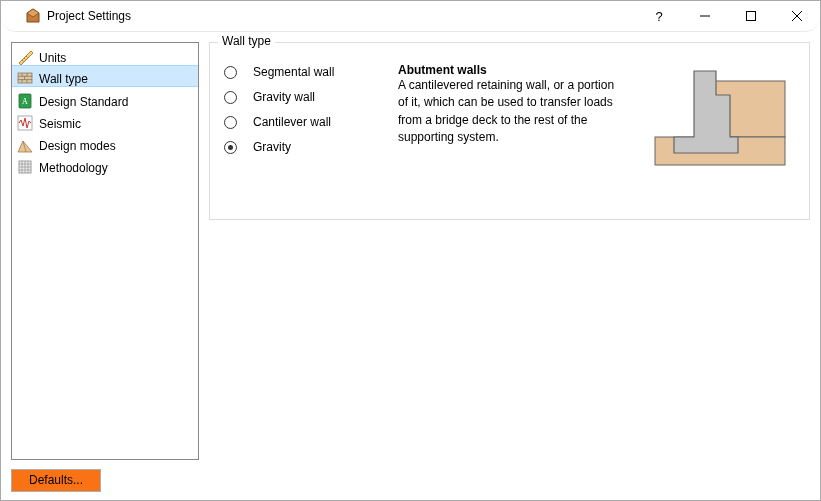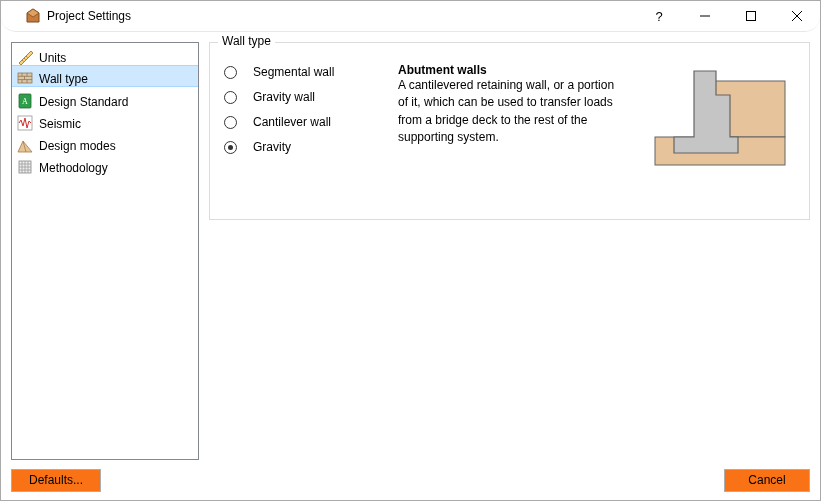--- a/index.html
+++ b/index.html
@@ -266,16 +266,13 @@
       </div>
     </div>
   </div>
 </div>
 
 <div class="footer">
   <div class="btn default-btn">
     <span>Defaults...</span>
   </div>
   <div class="spacer"></div>
-  <div class="btn">
-    <span>Cancel</span>
-  </div>
 </div>
 
 </body></html>

